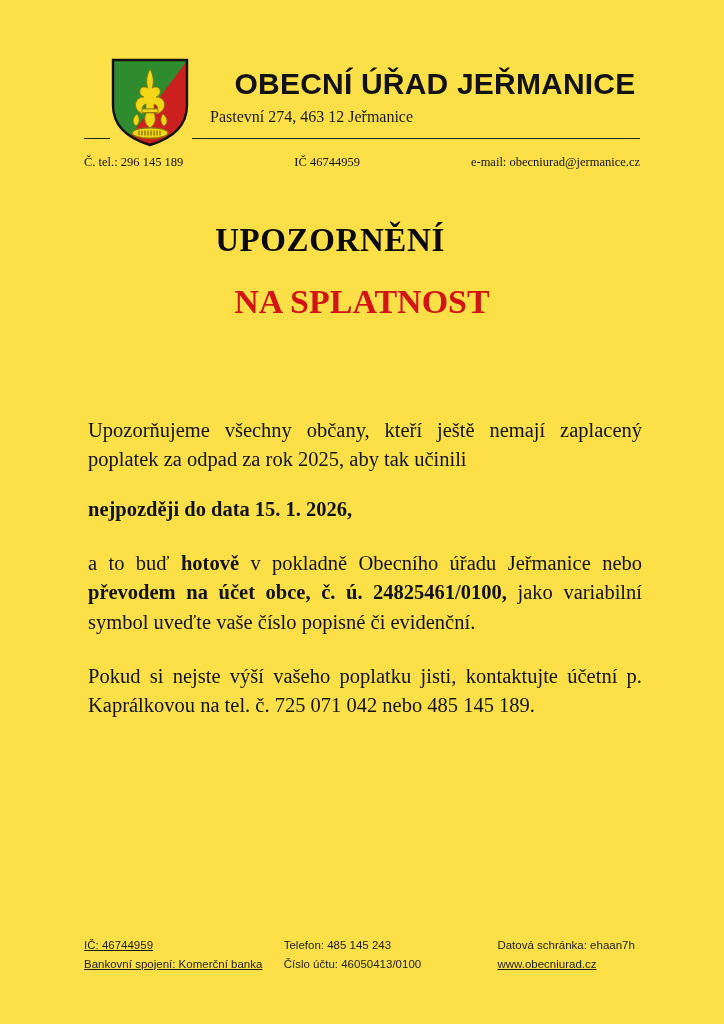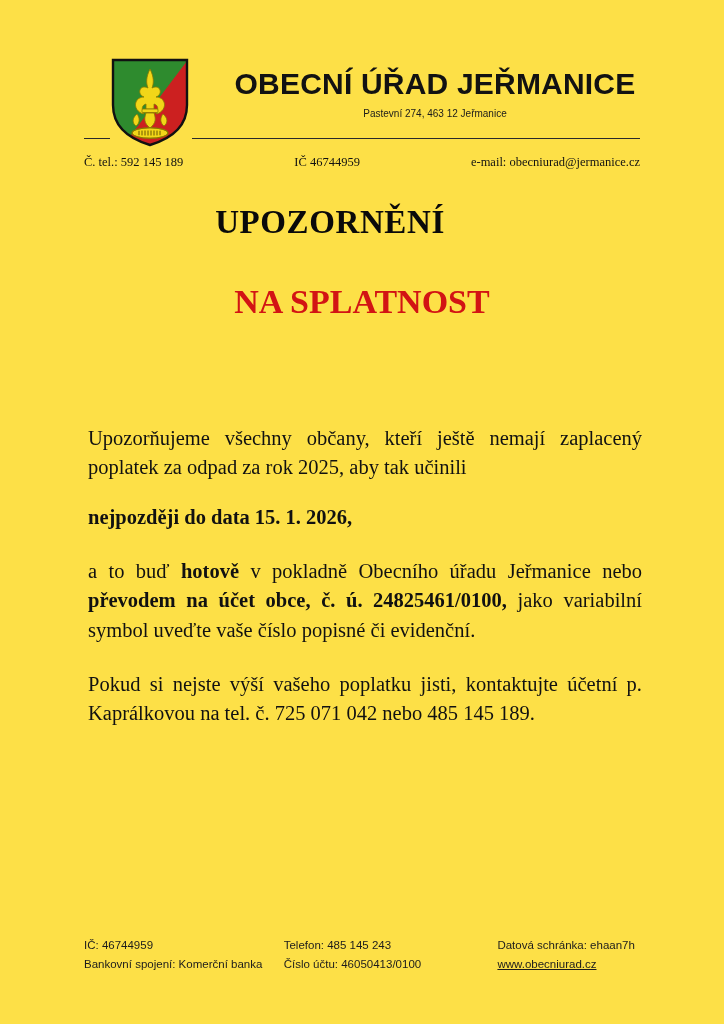--- a/index.html
+++ b/index.html
@@ -46,23 +46,23 @@
     font-size: 30px;
     letter-spacing: 0.2px;
     line-height: 1.05;
     color: #121212;
   }
   .office-address {
     position: absolute;
     left: 210px;
     top: 108px;
     width: 450px;
-    text-align: center;
-    font-family: Liberation Sans, sans-serif;
-    font-size: 10px;
+    text-align: left;
+    font-family: Liberation Serif, serif;
+    font-size: 16px;
     color: #1a1a1a;
   }
 
   .rule-left {
     position: absolute;
     left: 84px;
     top: 138px;
     width: 26px;
     height: 1.4px;
     background: #2a2a2a;
@@ -86,21 +86,21 @@
     font-family: "Liberation Serif", "DejaVu Serif", serif;
     font-size: 12.5px;
     color: #111111;
   }
   .contact-row .c-mid { }
 
   
   .title-main {
     position: absolute;
     left: 0;
-    top: 204px;
+    top: 222px;
     width: 660px;
     text-align: center;
     font-size: 33px;
     font-weight: bold;
     letter-spacing: 0.6px;
     color: #0a0a0a;
   }
   .title-sub {
     position: absolute;
     left: 0;
@@ -117,39 +117,39 @@
   
   .body-block {
     position: absolute;
     left: 88px;
     top: 412px;
     width: 554px;
     font-size: 20.5px;
     line-height: 1.42;
     color: #111111;
   }
-  .para { margin: 12px 0 21px 0; text-align: justify; }
+  .para { margin: 4px 0 21px 0; text-align: justify; }
   .para.nojust { text-align: left; }
   .para.gap-lg { margin-bottom: 25px; }
   .para b { font-weight: bold; }
 
   
   .footer {
     position: absolute;
     left: 84px;
     top: 936px;
     width: 560px;
     display: flex;
     font-family: "Liberation Sans", "DejaVu Sans", sans-serif;
     font-size: 11.5px;
     line-height: 1.62;
     color: #1c1c1c;
   }
   .footer .col { }
-  .footer .col-1 { width: 218px; }
+  .footer .col-1 { width: 218px; text-decoration: underline; }
   .footer .col-2 { width: 182px; }
   .footer .col-3 { width: 160px; margin-left: 47px; }
   .footer .f-line { display: block; white-space: nowrap; }
   .footer .link { text-decoration: underline; color: #1c1c1c; }
 </style>
 </head>
 <body>
 
 <div class="page">
 
@@ -200,21 +200,21 @@
       </svg>
     </div>
 
     <div class="office-title">OBECNÍ ÚŘAD JEŘMANICE</div>
     <div class="office-address">Pastevní 274, 463 12  Jeřmanice</div>
 
     <div class="rule-left"></div>
     <div class="rule-right"></div>
 
     <div class="contact-row">
-      <span class="c-left">Č. tel.: 592 145 189</span>
+      <span class="c-left">Č. tel.: 296 145 189</span>
       <span class="c-mid">IČ 46744959</span>
       <span class="c-right">e-mail: obecniurad@jermanice.cz</span>
     </div>
   </div>
 
   <div class="title-main">UPOZORNĚNÍ</div>
 
   <div class="title-sub">
     <span class="ln">NA SPLATNOST</span>
   </div>

